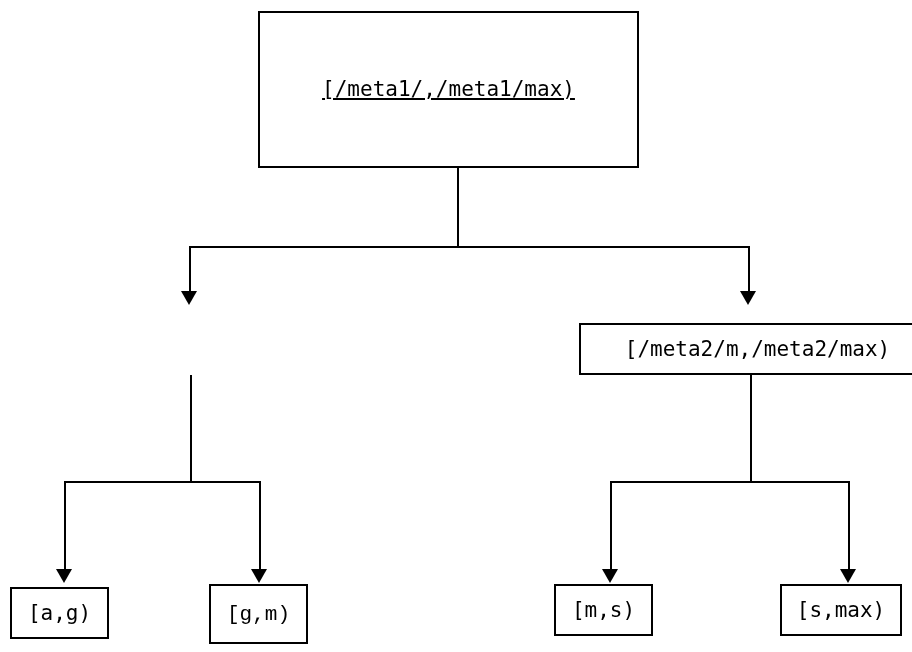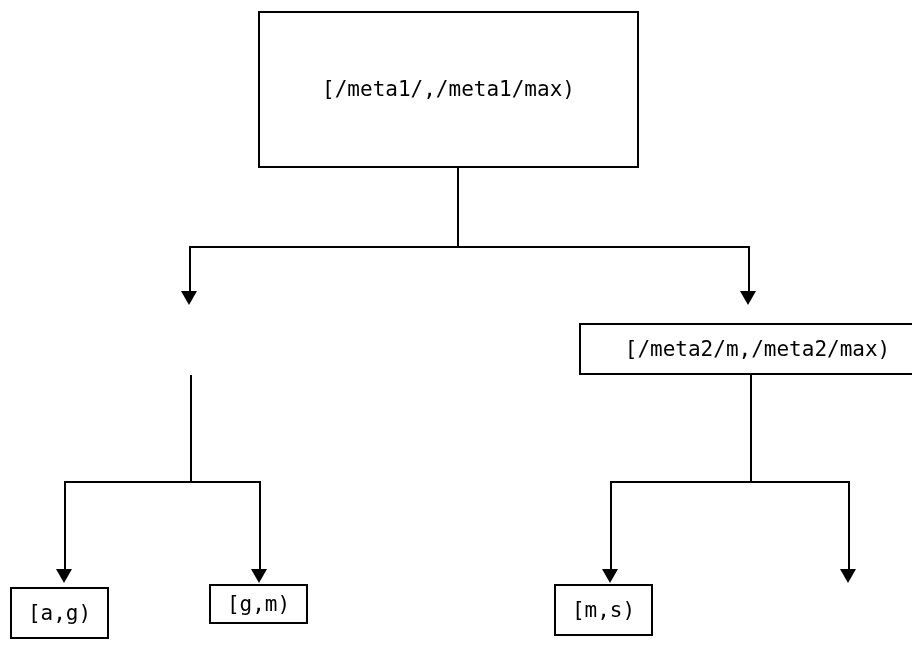--- a/index.html
+++ b/index.html
@@ -26,21 +26,21 @@
     align-items: center;
     justify-content: center;
     color: #000000;
     white-space: pre;
     letter-spacing: 0px;
   }
   .node-label {
     display: block;
     line-height: 1;
   }
-  .root-node   { font-size: 21px; }
+  .root-node   { font-size: 21px; text-decoration: underline; }
   .mid-node    { font-size: 21px; }
   .leaf-node   { font-size: 21px; }
 
   .edge-v {
     position: absolute;
     width: 0;
     border-left: 2px solid #000000;
   }
   .edge-h {
     position: absolute;
@@ -88,22 +88,25 @@
   <div class="edge-h" style="left:610px; top:481px; width:240px;"></div>
   <div class="edge-v" style="left:610px; top:481px; height:89px;"></div>
   <div class="arrow-head" style="left:602px; top:569px;"></div>
   <div class="edge-v" style="left:848px; top:481px; height:89px;"></div>
   <div class="arrow-head" style="left:840px; top:569px;"></div>
 
   <div class="node leaf-node" style="left:10px; top:587px; width:99px; height:52px;">
     <span class="node-label">[a,g)</span>
   </div>
 
-  <div class="node leaf-node" style="left:209px; top:584px; width:99px; height:40px;">
+  <div class="node leaf-node" style="left:209px; top:584px; width:99px; height:60px;font-family:Liberation Mono, monospace;">
     <span class="node-label">[g,m)</span>
   </div>
 
   <div class="node leaf-node" style="left:554px; top:584px; width:99px; height:52px;">
     <span class="node-label">[m,s)</span>
   </div>
 
+  <div class="node leaf-node" style="left:780px; top:584px; width:122px; height:52px;">
+    <span class="node-label">[s,max)</span>
+  </div>
 
 </div>
 
 </body></html>

